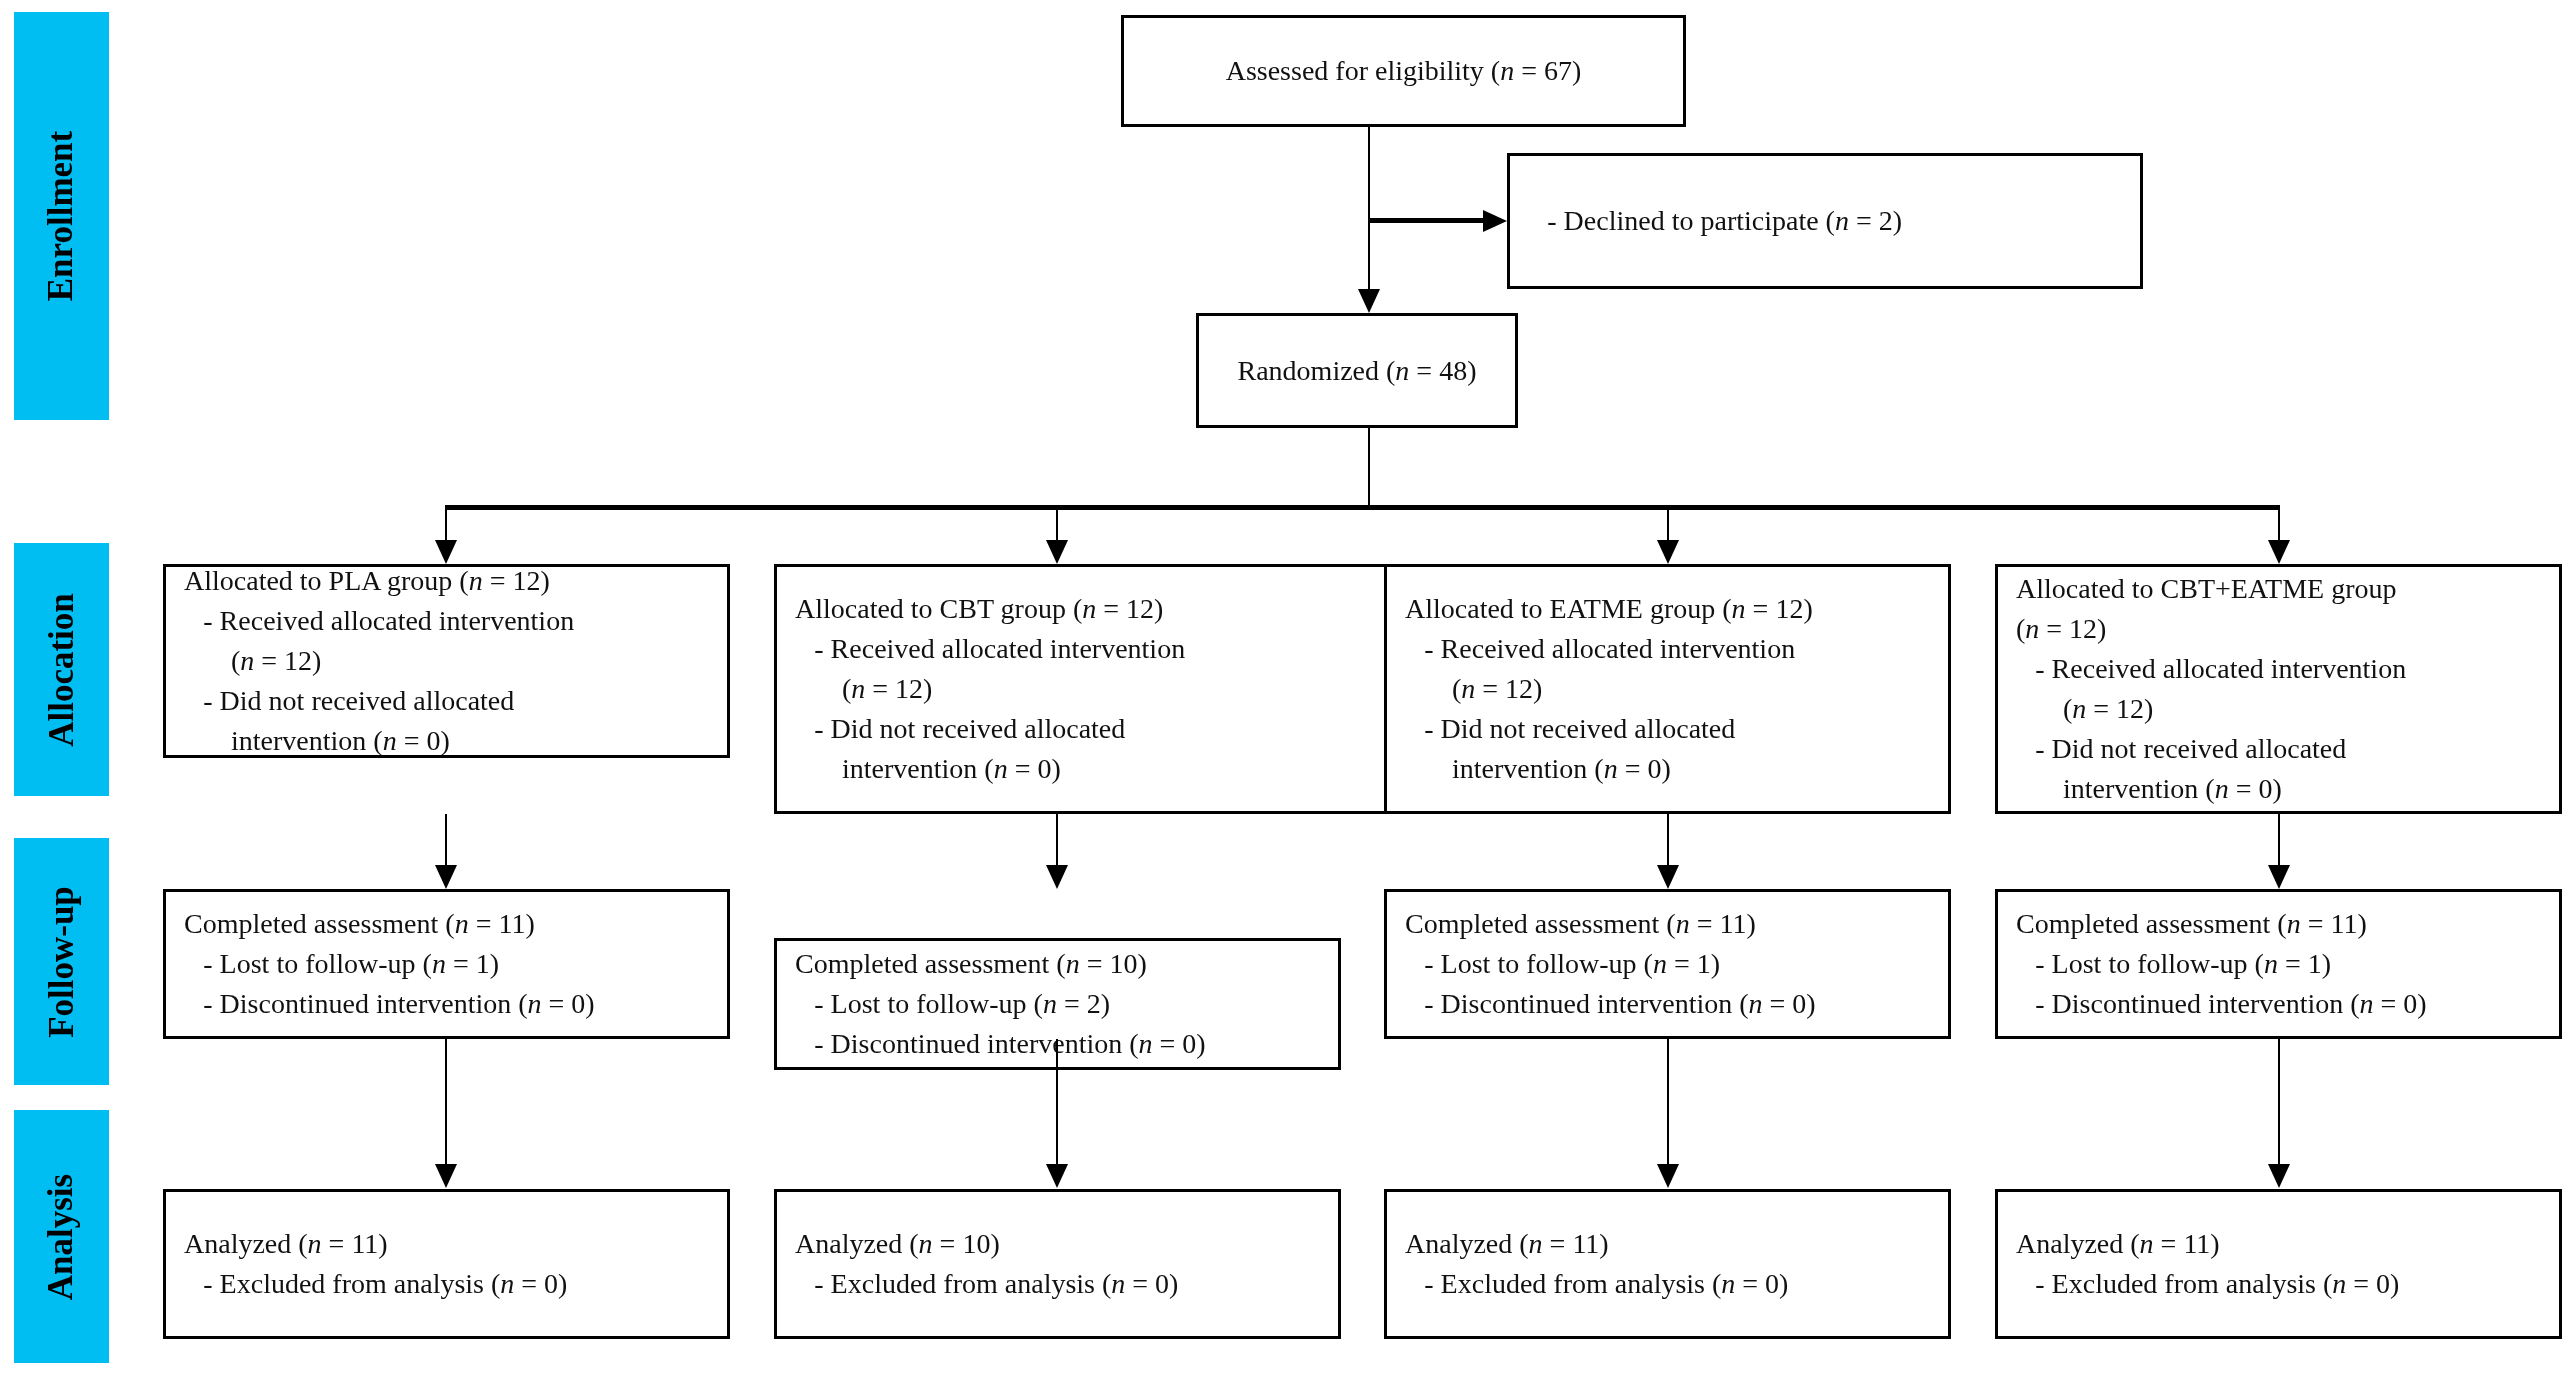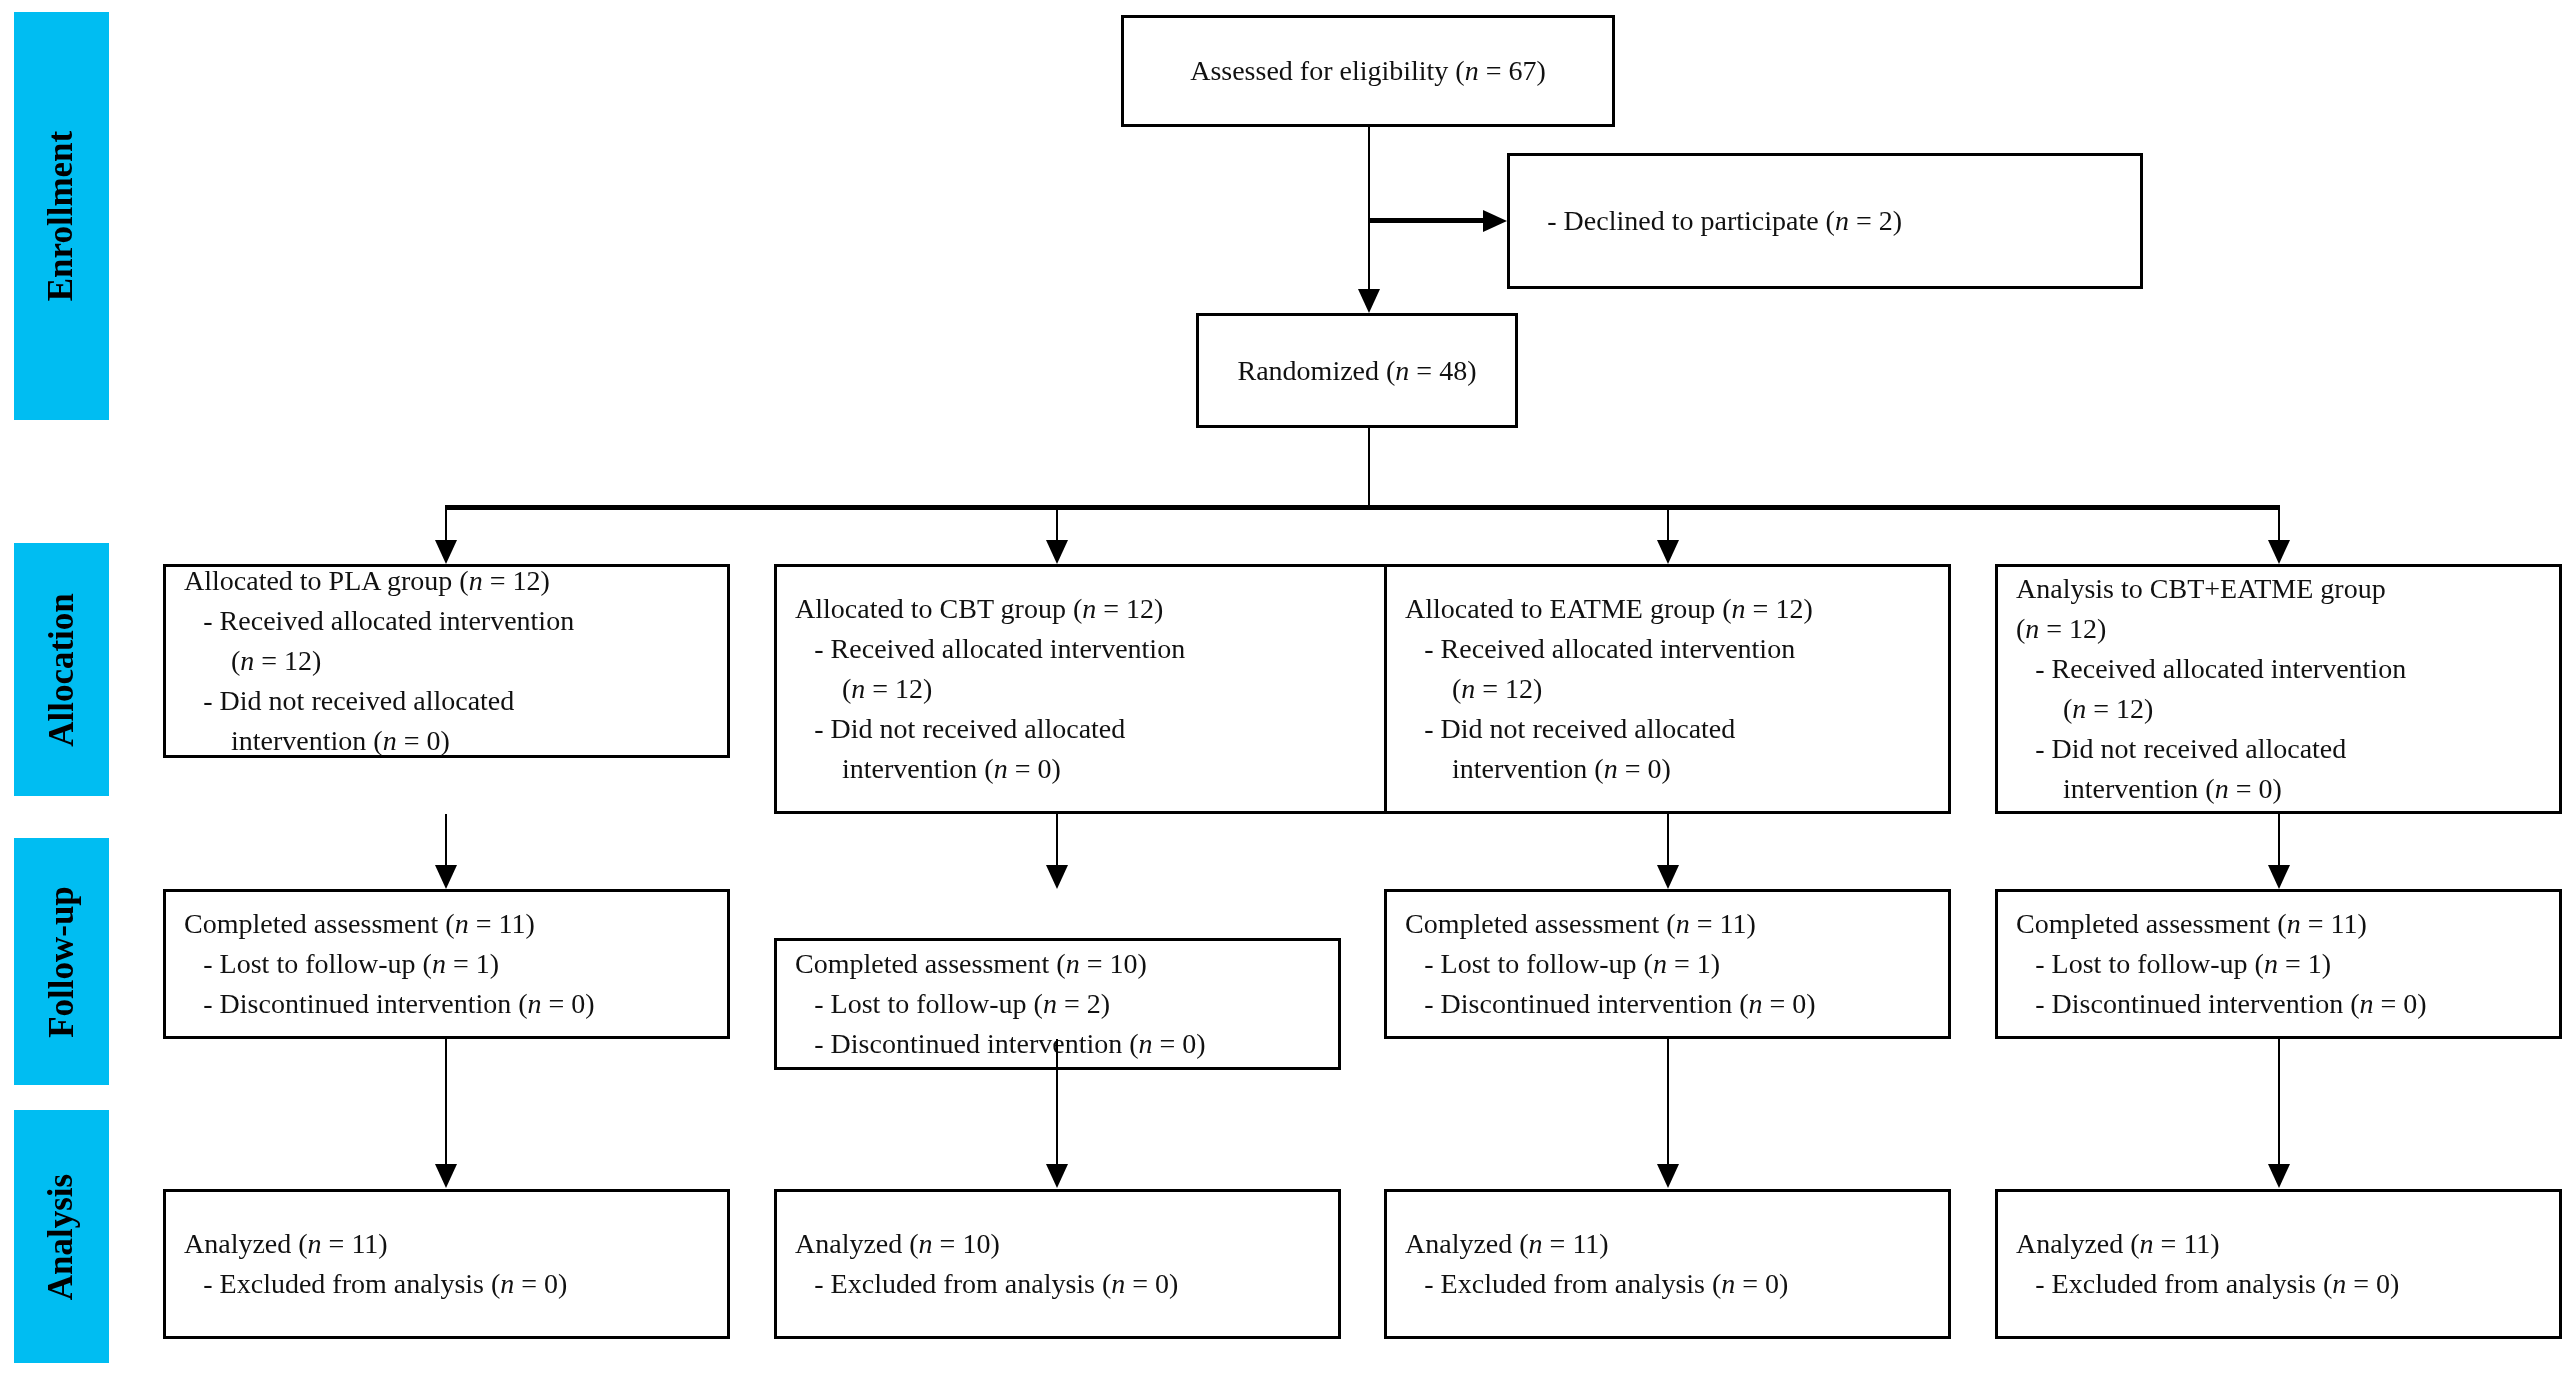--- a/index.html
+++ b/index.html
@@ -43,21 +43,21 @@
   <div class="side" style="top: 543px; height: 253px; background: rgb(0, 189, 242);">
       <span>Allocation</span>
     </div>
   <div class="side" style="top: 838px; height: 247px; background: rgb(0, 189, 242);">
       <span>Follow-up</span>
     </div>
   <div class="side" style="top: 1110px; height: 253px; background: rgb(0, 189, 242);">
       <span>Analysis</span>
     </div>
 
-  <div class="box center" style="left:1121px;top:14.5px;width:494px;height:112px">
+  <div class="box center" style="left:1121px;top:14.5px;width:565px;height:112px">
     <div class="ln">Assessed for eligibility (<i>n</i> = 67)</div>
   </div>
 
   <div class="box" style="left:1507px;top:153px;width:636px;height:136px">
     <div class="ln l1">- Declined to participate (<i>n</i> = 2)</div>
   </div>
 
   <div class="box center" style="left:1196px;top:313px;width:322px;height:115px">
     <div class="ln">Randomized (<i>n</i> = 48)</div>
   </div>
@@ -93,21 +93,21 @@
     <div class="ln l2">intervention (<i>n</i> = 0)</div>
   </div>
   <div class="box" style="left:1384px;top:564px;width:567px;height:250px">
     <div class="ln">Allocated to EATME group (<i>n</i> = 12)</div>
     <div class="ln l1">- Received allocated intervention</div>
     <div class="ln l2">(<i>n</i> = 12)</div>
     <div class="ln l1">- Did not received allocated</div>
     <div class="ln l2">intervention (<i>n</i> = 0)</div>
   </div>
   <div class="box" style="left:1995px;top:564px;width:567px;height:250px">
-    <div class="ln">Analysis to CBT+EATME group</div>
+    <div class="ln">Allocated to CBT+EATME group</div>
     <div class="ln">(<i>n</i> = 12)</div>
     <div class="ln l1">- Received allocated intervention</div>
     <div class="ln l2">(<i>n</i> = 12)</div>
     <div class="ln l1">- Did not received allocated</div>
     <div class="ln l2">intervention (<i>n</i> = 0)</div>
   </div>
 
   <div class="vline" style="left:445px;top:814px;width:2.4px;height:52px"></div>
   <div class="ah-d" style="left:435px;top:865px"></div>
   <div class="vline" style="left:1056px;top:814px;width:2.4px;height:52px"></div>

